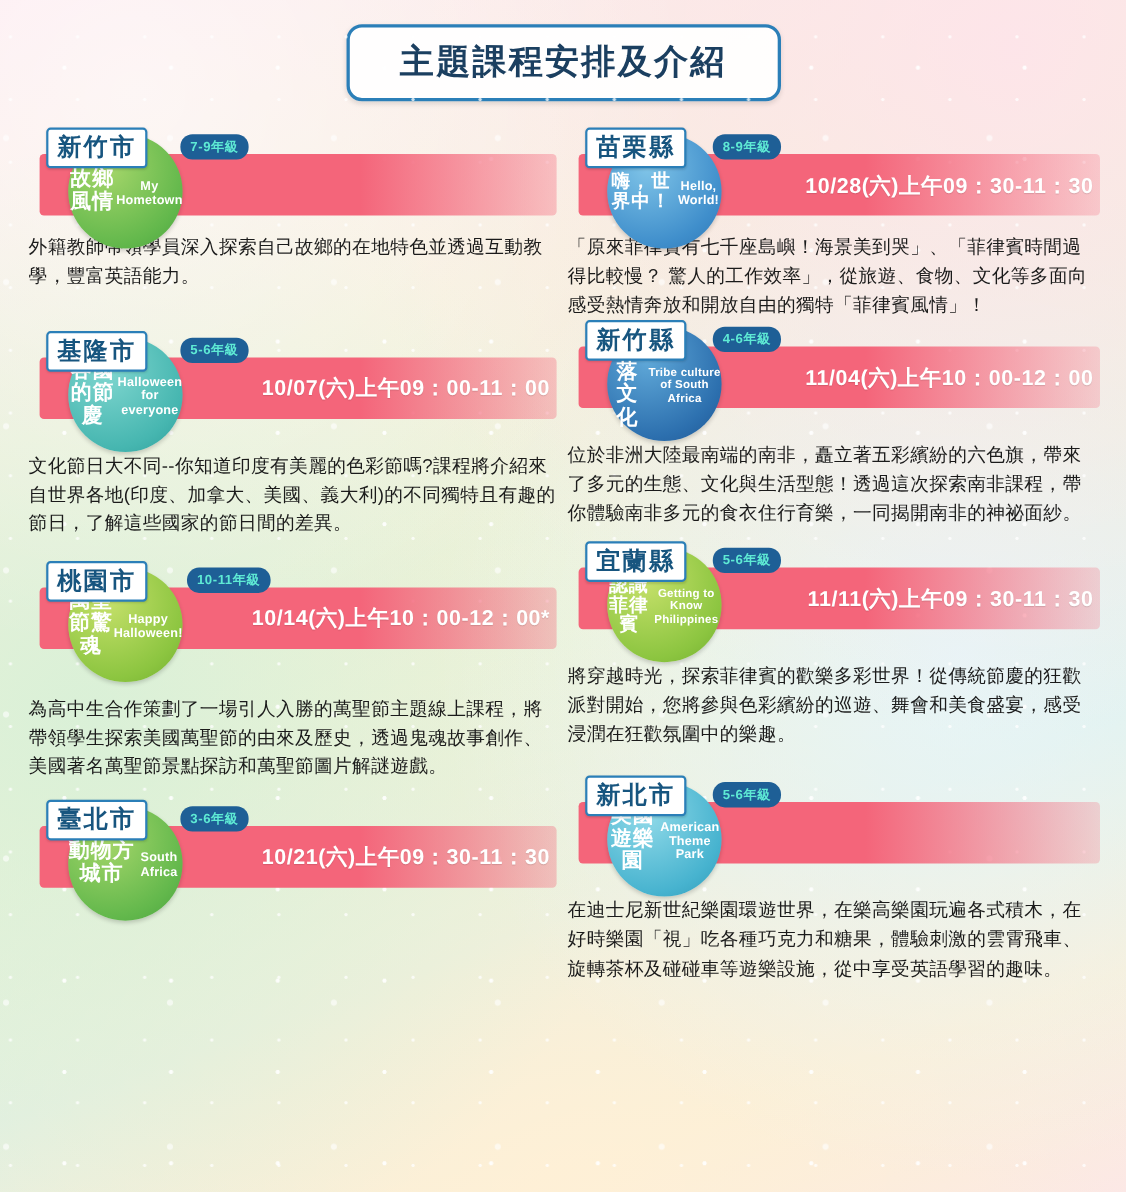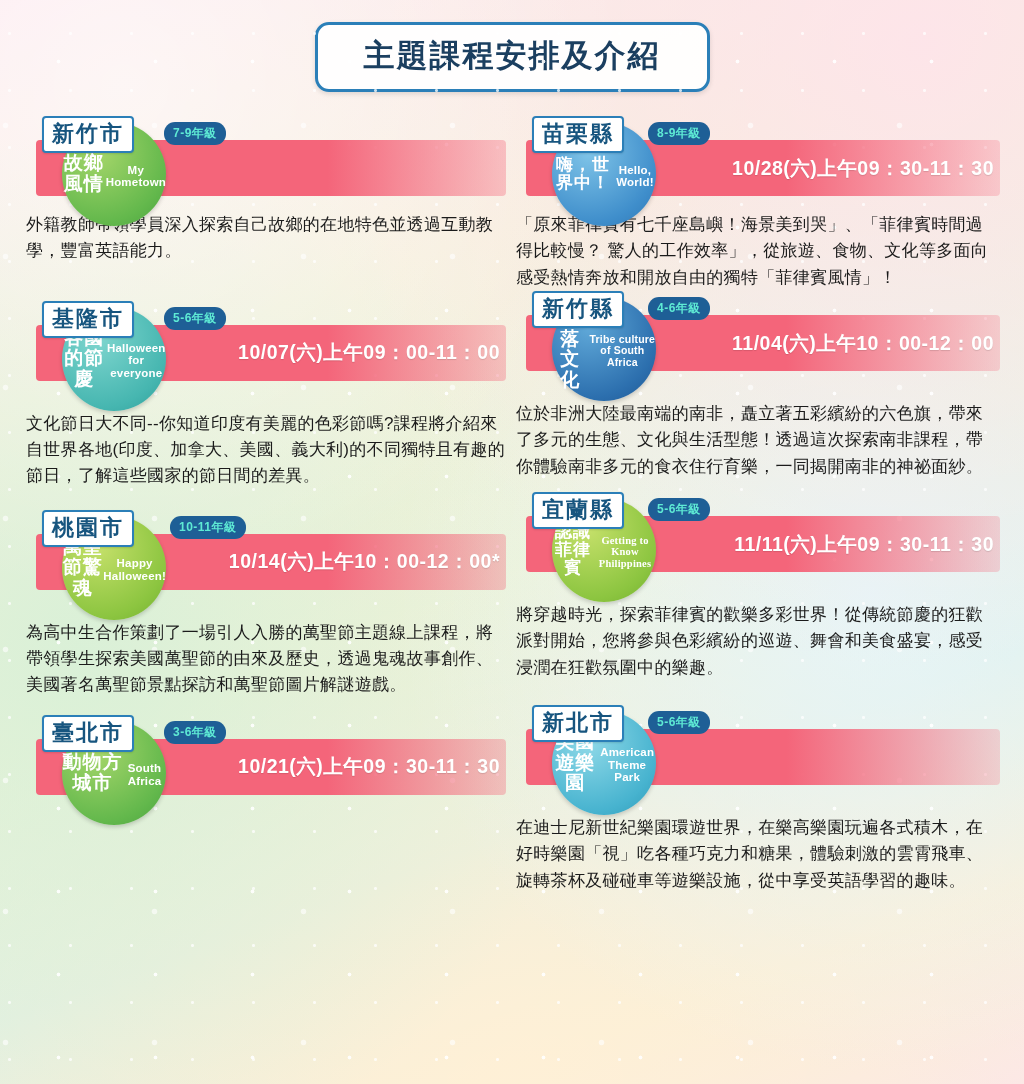--- a/index.html
+++ b/index.html
@@ -187,21 +187,21 @@
       <div class="entry" style="margin-top:44px;">
         <div class="bar pink">
           <div class="city">桃園市</div>
           <div class="grade" style="left:134px;">10-11年級</div>
           <div class="circle c-lime">
             <span class="cn">萬聖節驚魂</span>
             <span class="en">Happy Halloween!</span>
           </div>
           <div class="datetext">10/14(六)上午10：00-12：00*</div>
         </div>
-        <div class="desc" style="margin-top:30px;">
+        <div class="desc" style="margin-top:42px;">
           <p>為高中生合作策劃了一場引人入勝的萬聖節主題線上課程，將帶領學生探索美國萬聖節的由來及歷史，透過鬼魂故事創作、美國著名萬聖節景點探訪和萬聖節圖片解謎遊戲。</p>
         </div>
       </div>
 
       <div class="entry" style="margin-top:40px;">
         <div class="bar pink">
           <div class="city">臺北市</div>
           <div class="grade" style="left:128px;">3-6年級</div>
           <div class="circle c-green">
             <span class="cn">動物方城市</span>
@@ -244,21 +244,21 @@
           <p>位於非洲大陸最南端的南非，矗立著五彩繽紛的六色旗，帶來了多元的生態、文化與生活型態！透過這次探索南非課程，帶你體驗南非多元的食衣住行育樂，一同揭開南非的神祕面紗。</p>
         </div>
       </div>
 
       <div class="entry" style="margin-top:36px;">
         <div class="bar pinkgrad">
           <div class="city">宜蘭縣</div>
           <div class="grade" style="left:122px;">5-6年級</div>
           <div class="circle c-lime">
             <span class="cn" style="font-size:17px;">認識菲律賓</span>
-            <span class="en" style="font-size:10.5px;font-family:Liberation Serif, serif;">Getting to Know Philippines</span>
+            <span class="en" style="font-size:10.5px;">Getting to Know Philippines</span>
           </div>
           <div class="datetext">11/11(六)上午09：30-11：30</div>
         </div>
         <div class="desc" style="margin-top:30px;">
           <p>將穿越時光，探索菲律賓的歡樂多彩世界！從傳統節慶的狂歡派對開始，您將參與色彩繽紛的巡遊、舞會和美食盛宴，感受浸潤在狂歡氛圍中的樂趣。</p>
         </div>
       </div>
 
       <div class="entry" style="margin-top:48px;">
         <div class="bar pinkgrad">

